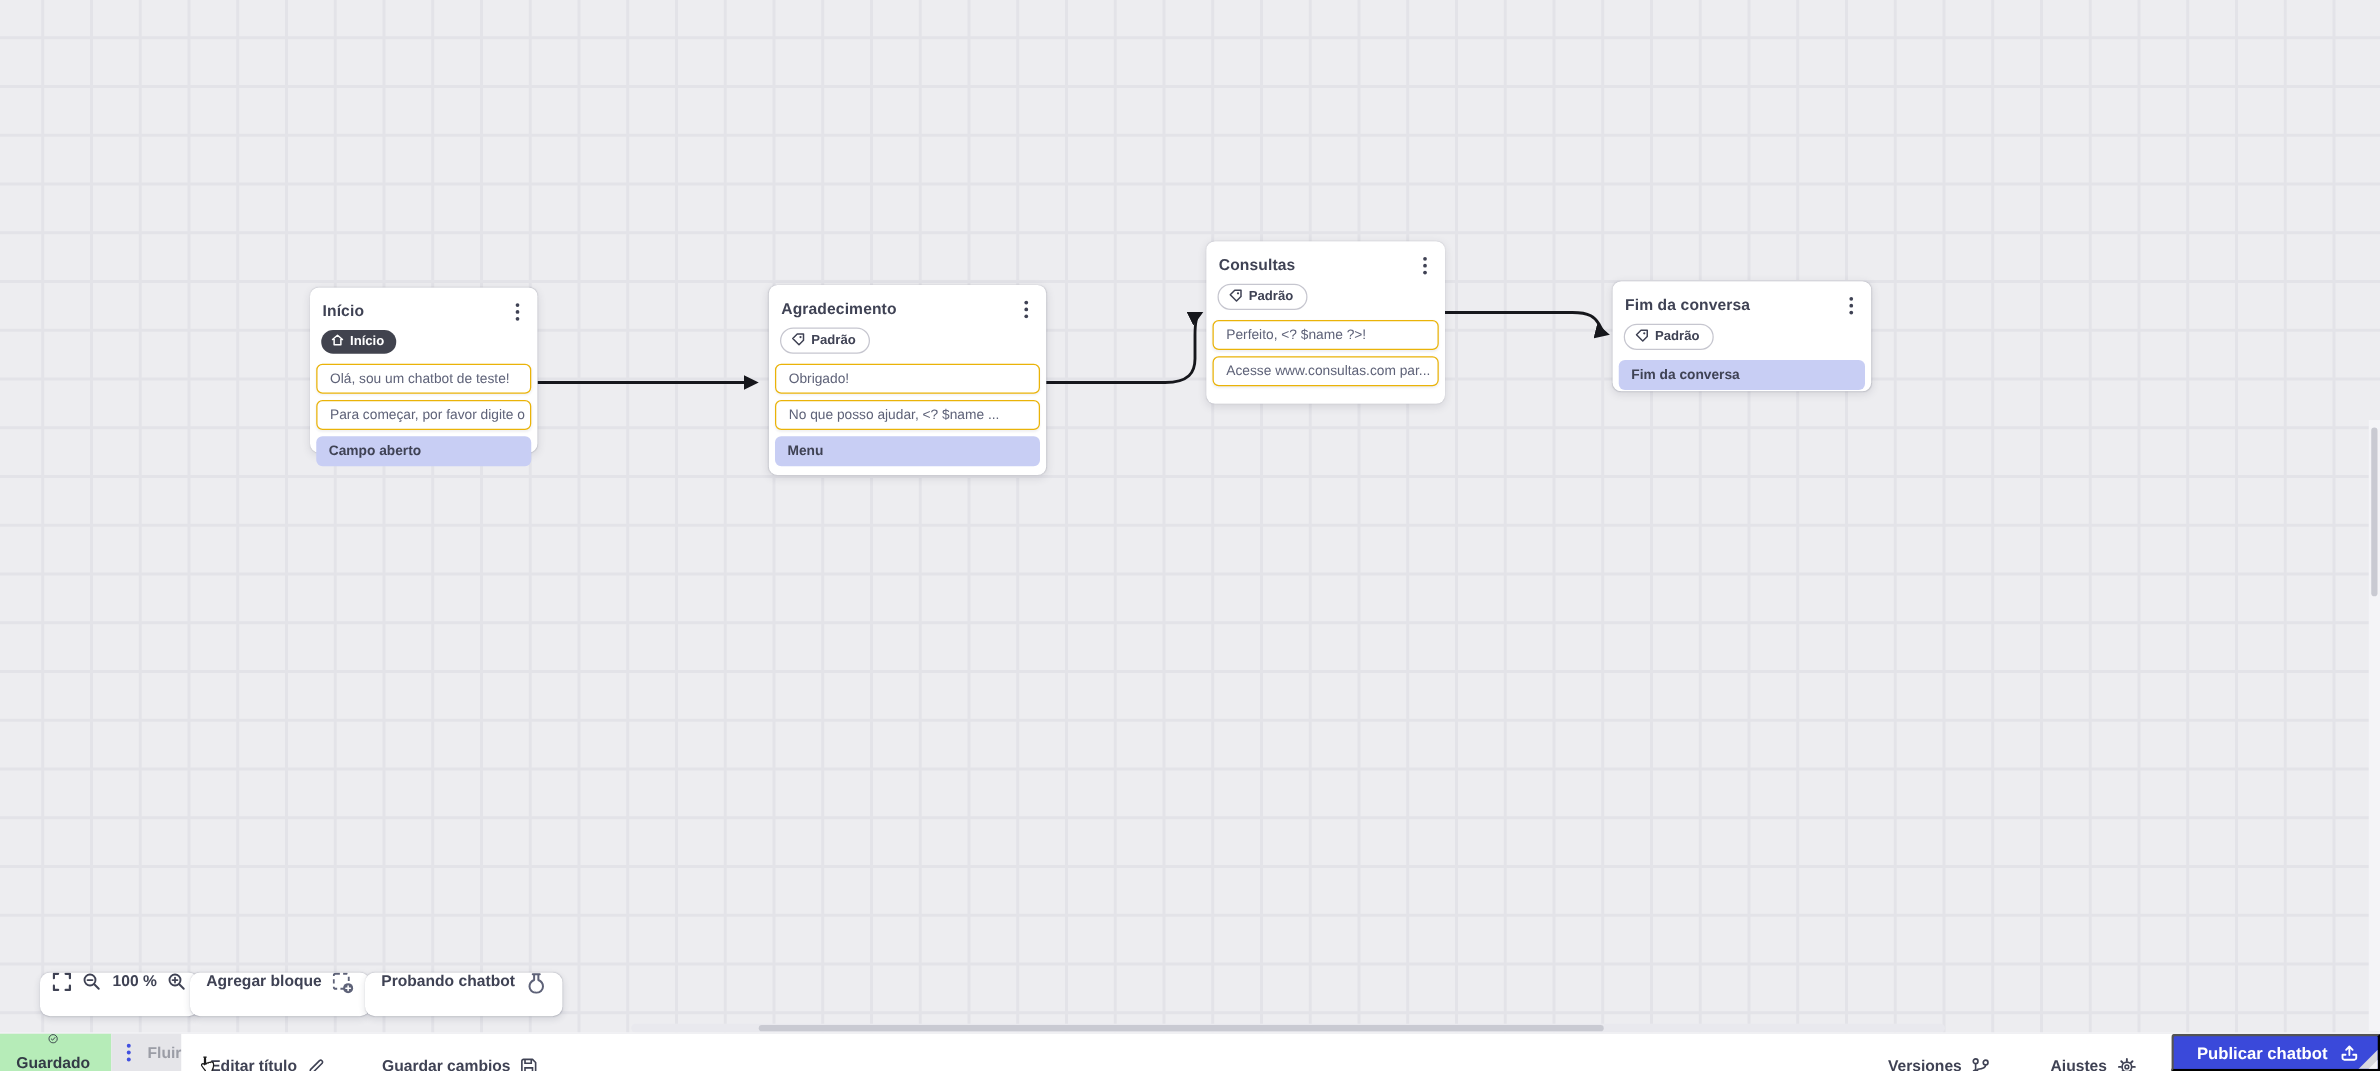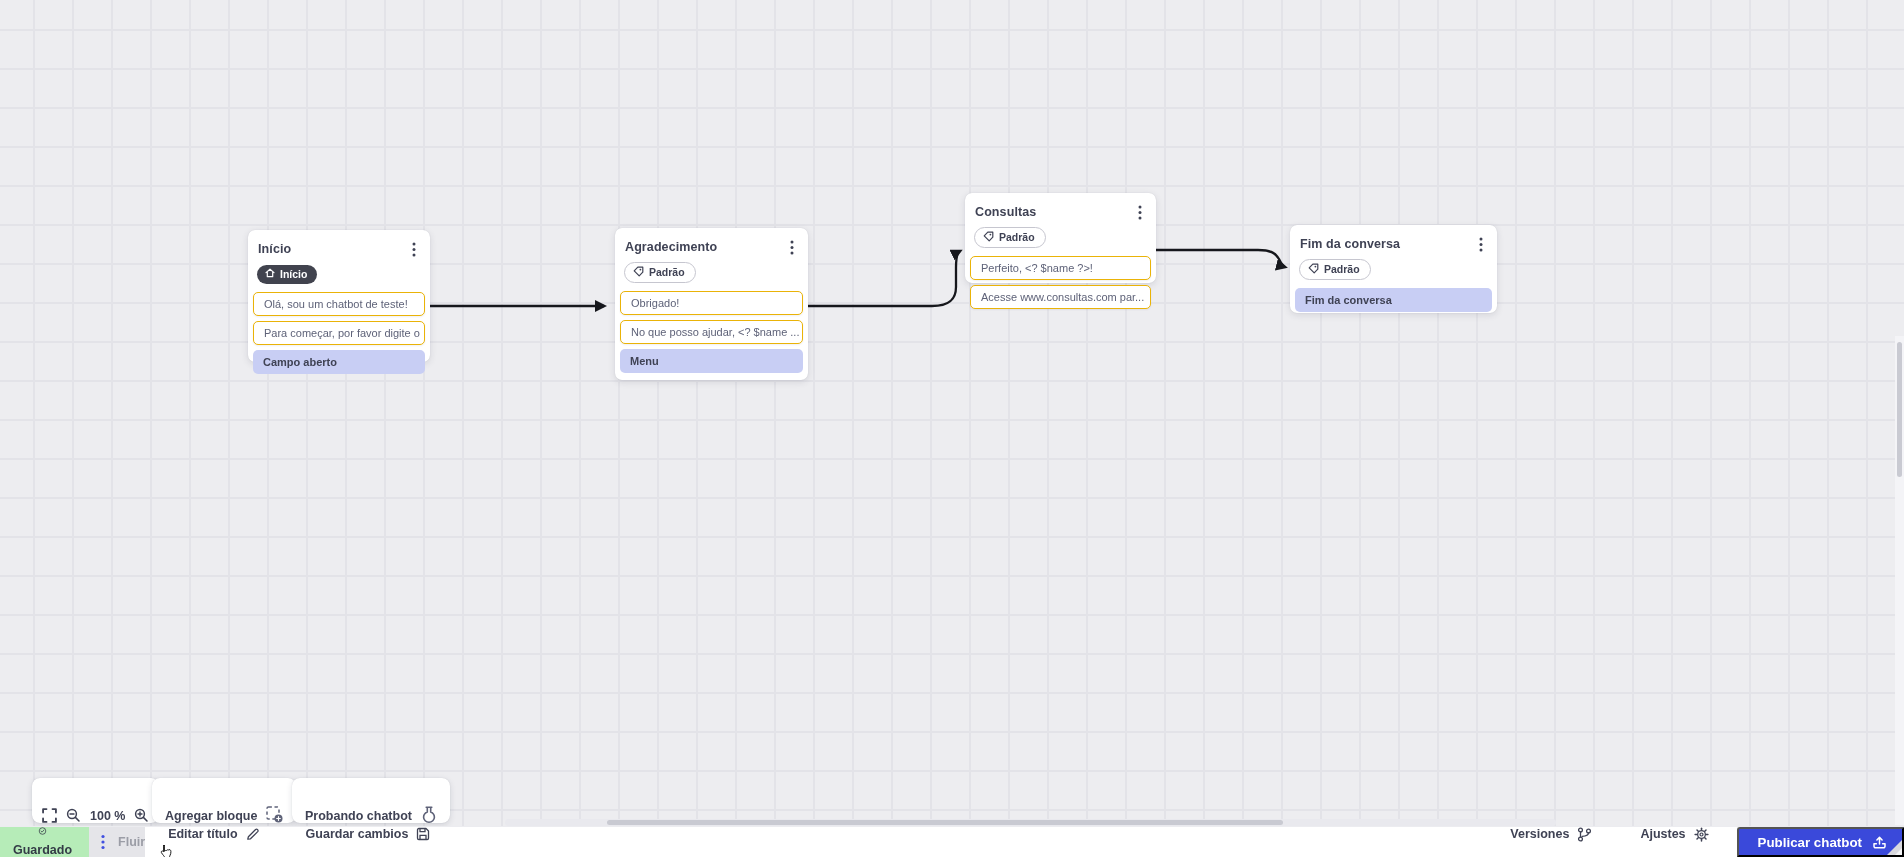--- a/index.html
+++ b/index.html
@@ -18,22 +18,22 @@
 
   
   .connectors { position:absolute; inset:0; width:1904px; height:857px; pointer-events:none; }
 
   
   .node {
     position:absolute; background:#fff; border-radius:7px;
     box-shadow:0 2px 7px rgba(46,49,72,.13), 0 0 1px rgba(46,49,72,.18);
   }
   .node-inicio       { left:248px;  top:230px; width:182px; height:132px; }
-  .node-agradecimento{ left:615px;  top:228px; width:193px; height:152px; }
-  .node-consultas    { left:965px;  top:193px; width:191px; height:90px; }
+  .node-agradecimento{ left:615px;  top:228px; width:222px; height:152px; }
+  .node-consultas    { left:965px;  top:193px; width:191px; height:130px; }
   .node-fim          { left:1290px; top:225px; width:207px; height:88px;  }
 
   .node-header { display:flex; justify-content:space-between; align-items:center; padding:11px 8px 0 10px; }
   .node-title  { font-size:12.5px; font-weight:700; color:#3f4254; letter-spacing:.1px; }
   .kebab { width:16px; height:16px; display:flex; align-items:center; justify-content:center; cursor:pointer; }
 
   .badge-row { padding:7px 0 0 9px; }
   .badge {
     display:inline-flex; align-items:flex-start; gap:5px;
     border-radius:999px; font-size:10.5px; font-weight:700; padding:3px 10px 3px 8px; line-height:1.2;
@@ -45,23 +45,23 @@
   .item {
     height:24px; border-radius:5px; display:flex; align-items:center;
     padding:0 10px; font-size:11px; color:#5e6278;
     white-space:nowrap; overflow:hidden;
   }
   .item.message { background:#fff; border:1px solid #eab308; box-shadow:0 1px 2px rgba(46,49,72,.07); }
   .item.action  { background:#c8cef4; color:#3f4254; font-weight:700; }
 
   
   .float-card {
-    position:absolute; top:778px; height:45px; background:#fff; border-radius:8px;
+    position:absolute; top:778px; height:35px; background:#fff; border-radius:8px;
     box-shadow:0 2px 6px rgba(46,49,72,.14), 0 0 1px rgba(46,49,72,.2);
-    display:flex; align-items:flex-end; font-size:12.5px; font-weight:600; color:#3f4254;
+    display:flex; align-items:flex-start; font-size:12.5px; font-weight:600; color:#3f4254;
   }
   .zoom-card { left:32px; padding:0 10px; gap:9px; }
   .zoom-card .ctl { display:flex; align-items:center; cursor:pointer; }
   .add-block-btn { left:152px; padding:0 13px; gap:9px; cursor:pointer; }
   .test-chatbot-btn { left:292px; padding:0 13px; gap:9px; cursor:pointer; }
 
   
   .hscroll-track { position:absolute; left:505px; top:819px; width:1051px; height:7px; background:#e9e9ee; border-radius:4px; }
   .hscroll-thumb { position:absolute; left:102px; top:1px; width:676px; height:5px; background:#c9cad2; border-radius:3px; }
   .vscroll-track { position:absolute; right:0; top:336px; width:9px; height:489px; background:#f4f4f7; }
@@ -69,22 +69,22 @@
 
   
   .statusbar {
     position:absolute; left:0; bottom:0; width:1904px; height:31px; background:#fff;
     border-top:1px solid #ececf0; display:flex; align-items:stretch;
     font-size:12.5px; font-weight:600; color:#3f4254;
   }
   .saved-chip { background:#b6ecb8; display:flex; align-items:center; gap:8px; padding:0 17px 0 13px; color:#333b46;flex-direction:column; }
   .flow-tab   { background:#e5e5e9; display:flex; align-items:center; gap:13px; padding:0 0 0 12px; cursor:pointer; }
   .flow-tab .tab-label { color:#9b9da6; }
-  .bar-btn { display:flex; gap:8px; cursor:pointer; background:none; border:none;
-             font:inherit; color:inherit; padding:0 10px; }
+  .bar-btn { display:flex; align-items:center; gap:8px; cursor:pointer; background:none; border:none;
+             font:inherit; color:inherit; padding:0 10px;margin-top:22px; }
   .edit-title-btn { margin-left:13px; }
   .save-changes-btn { margin-left:26px; }
   .right-group { margin-left:auto; display:flex; align-items:stretch; }
   .versions-btn { padding:0 14px; }
   .settings-btn { margin-left:20px; padding:0 14px; margin-right:14px; }
   .publish-btn {
     background:#3a49da; color:#fff; font-weight:700; display:flex; align-items:center; gap:10px;
     padding:0 15px 0 19px; position:relative; overflow:hidden; cursor:pointer; border-top-left-radius:3px;
   }
   .publish-corner { position:absolute; right:-1px; bottom:-1px; width:0; height:0;

